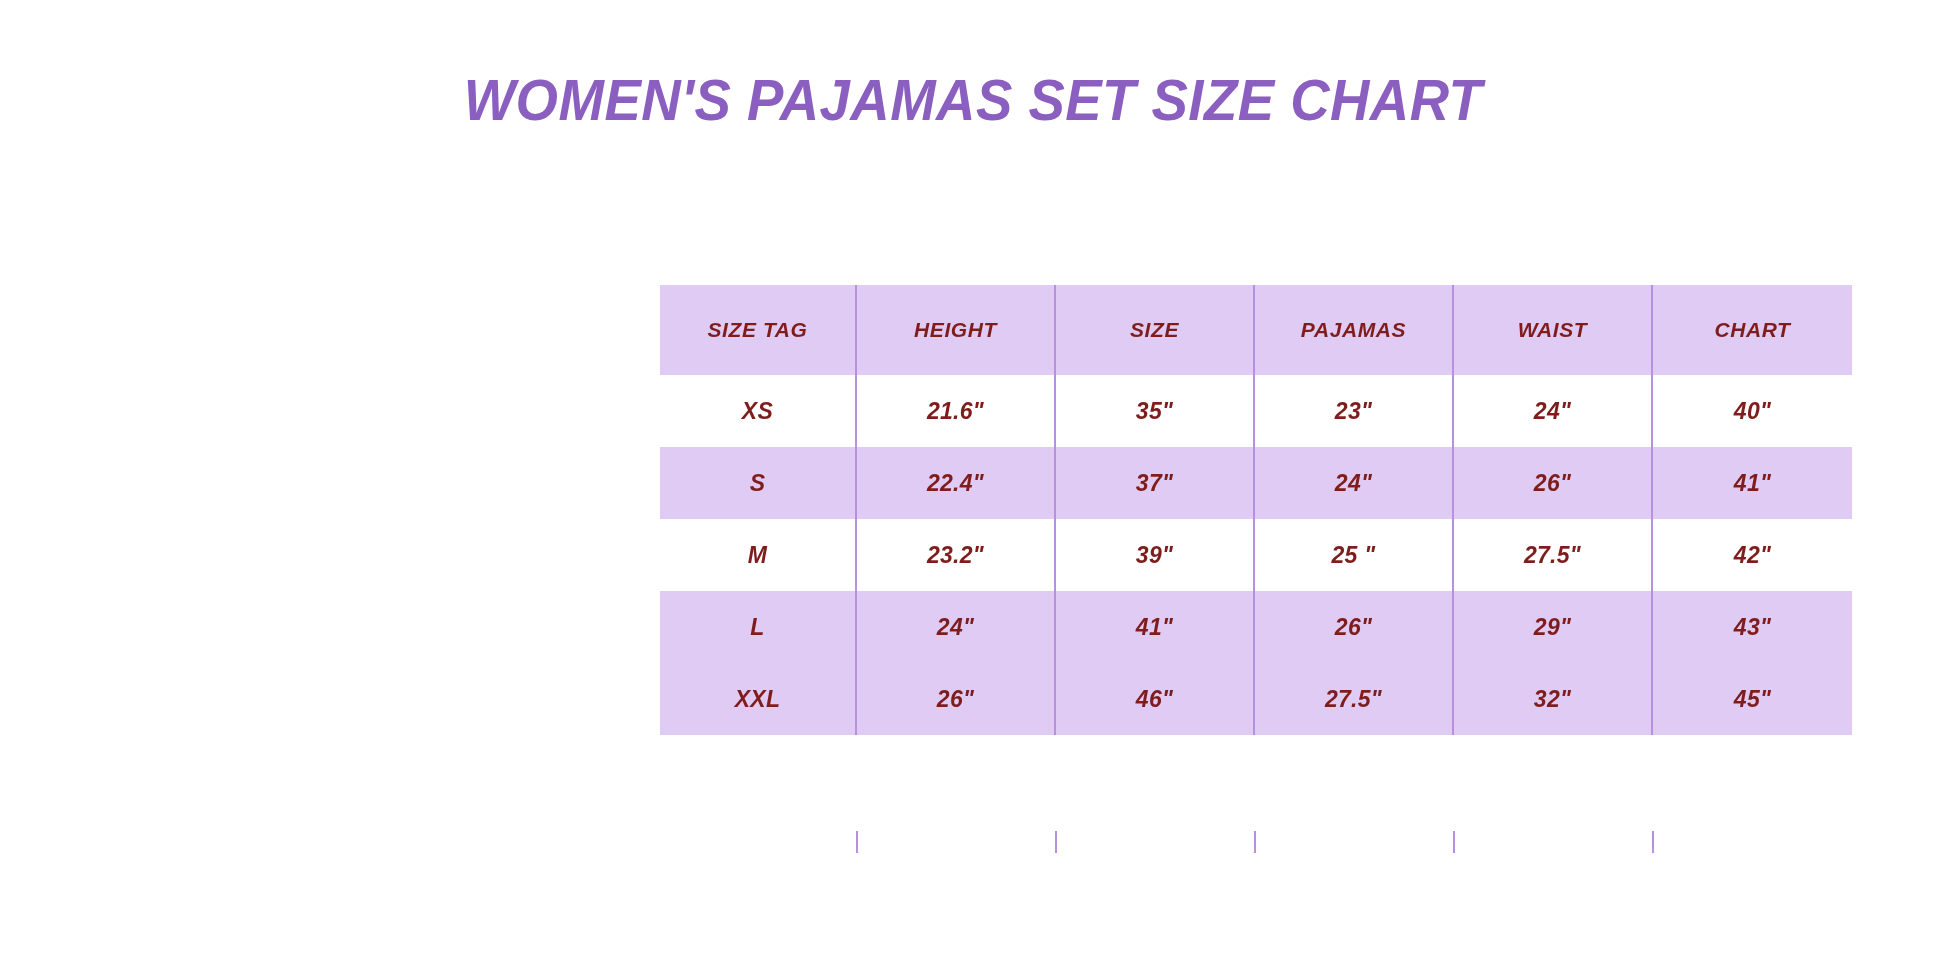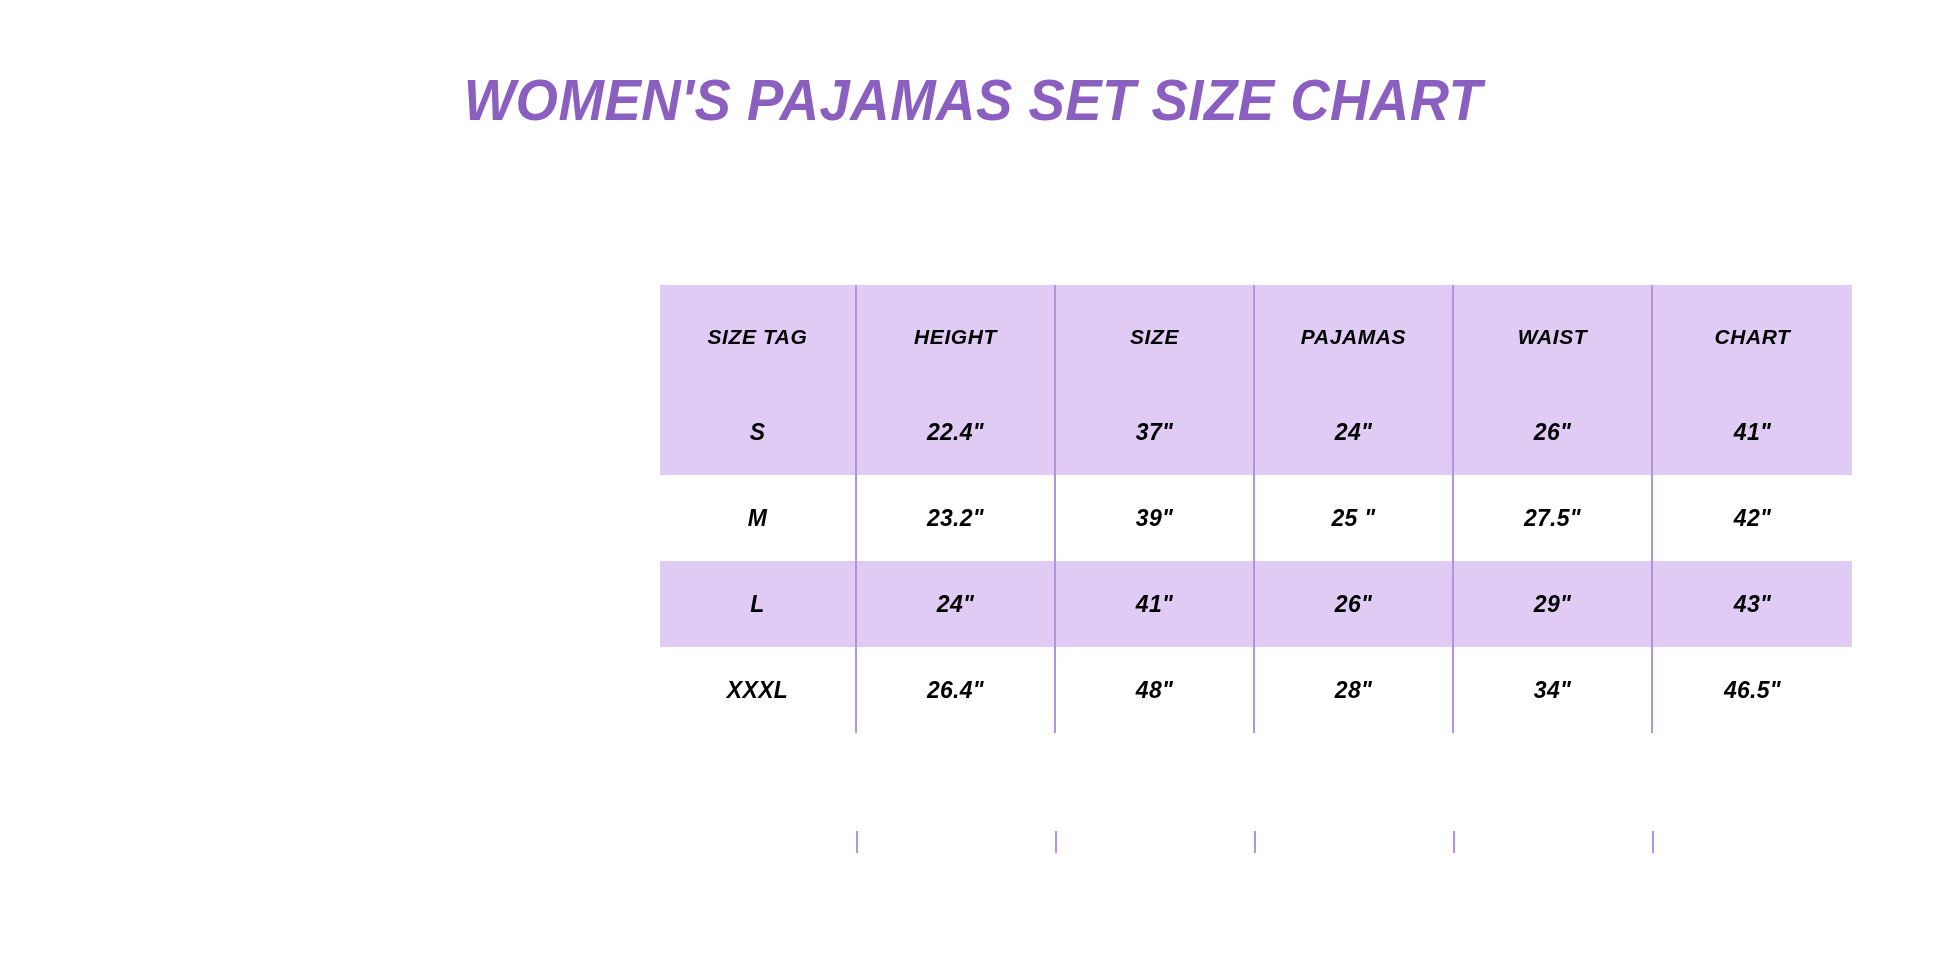--- a/index.html
+++ b/index.html
@@ -60,24 +60,24 @@
   table.size-chart col.c-sleeve { width: 199px; }
   table.size-chart col.c-bust   { width: 199px; }
   table.size-chart col.c-length { width: 199px; }
   table.size-chart col.c-waist  { width: 199px; }
   table.size-chart col.c-height { width: 200px; }
 
   table.size-chart th,
   table.size-chart td {
     text-align: center;
     vertical-align: middle;
-    color: #000000;
+    color: #7f1d1d;
     font-family: "Liberation Sans", sans-serif;
     font-weight: bold;
-    padding: 16px;
+    padding: 9px;
     border-left: 2px solid #B692DE;
     background-clip: padding-box;
   }
 
   table.size-chart th:first-child,
   table.size-chart td:first-child {
     border-left: none;
   }
 
   table.size-chart thead th {
@@ -137,20 +137,28 @@
         <tr>
           <th>SIZE TAG</th>
           <th>HEIGHT</th>
           <th>SIZE</th>
           <th>PAJAMAS</th>
           <th>WAIST</th>
           <th>CHART</th>
         </tr>
       </thead>
       <tbody>
+        <tr>
+          <td>XS</td>
+          <td>21.6"</td>
+          <td>35"</td>
+          <td>23"</td>
+          <td>24"</td>
+          <td>40"</td>
+        </tr>
         <tr class="alt">
           <td>S</td>
           <td>22.4"</td>
           <td>37"</td>
           <td>24"</td>
           <td>26"</td>
           <td>41"</td>
         </tr>
         <tr>
           <td>M</td>
@@ -161,27 +169,27 @@
           <td>42"</td>
         </tr>
         <tr class="alt">
           <td>L</td>
           <td>24"</td>
           <td>41"</td>
           <td>26"</td>
           <td>29"</td>
           <td>43"</td>
         </tr>
-        <tr>
-          <td>XXXL</td>
-          <td>26.4"</td>
-          <td>48"</td>
-          <td>28"</td>
-          <td>34"</td>
-          <td>46.5"</td>
+        <tr class="alt">
+          <td>XXL</td>
+          <td>26"</td>
+          <td>46"</td>
+          <td>27.5"</td>
+          <td>32"</td>
+          <td>45"</td>
         </tr>
       </tbody>
     </table>
   </div>
 
   <div class="divider-tails">
     <i style="left:196px"></i>
     <i style="left:395px"></i>
     <i style="left:594px"></i>
     <i style="left:793px"></i>

